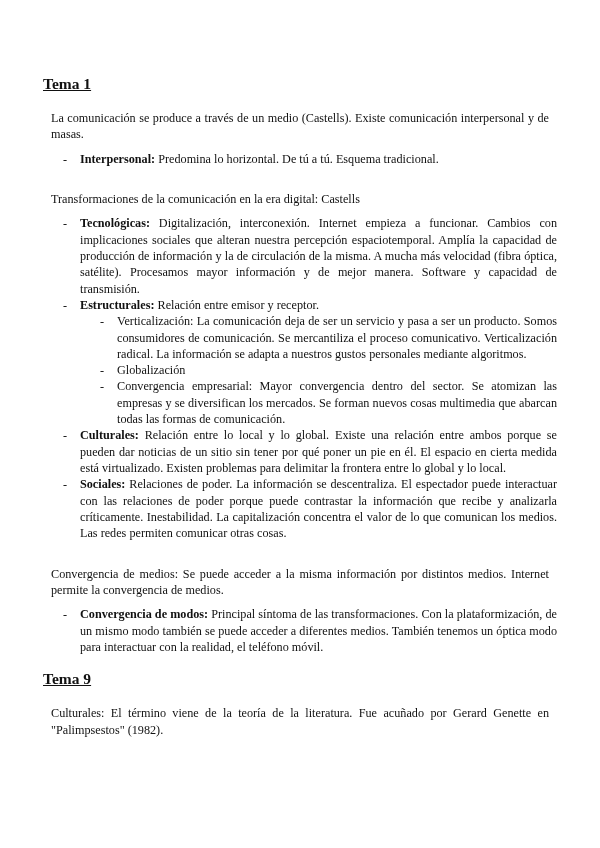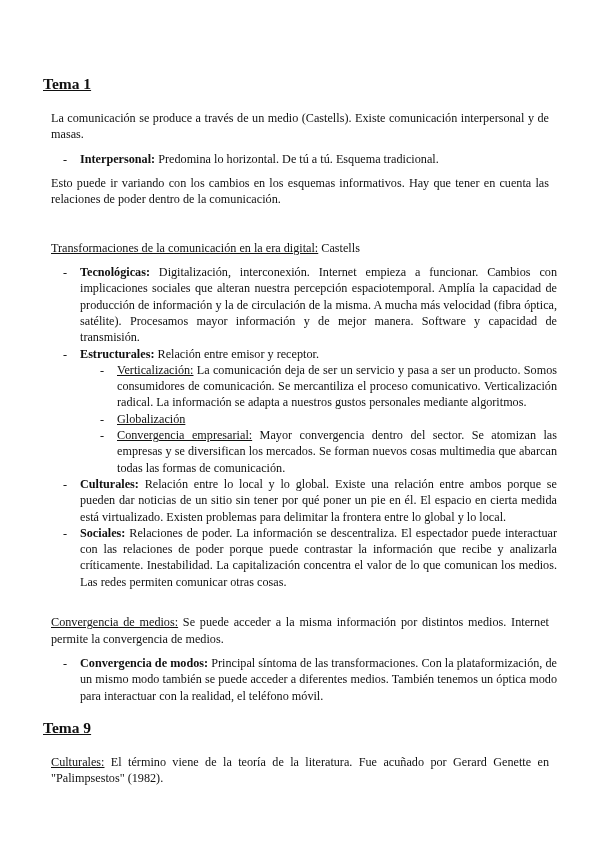--- a/index.html
+++ b/index.html
@@ -8,21 +8,21 @@
     position: absolute; left: 43px; top: 70px; width: 514px;
     font-family: "Liberation Serif", "DejaVu Serif", serif;
     font-size: 12.2px; line-height: 16.3px; color: #111;
   }
   .title {
     text-align: left; font-weight: bold; text-decoration: underline;
     font-size: 15.5px; line-height: 20px; margin: 4px 0 16px 0;
   }
   p { margin: 8px; text-align: justify; }
   .gap { height: 16.3px; }
-  .u { text-decoration: underline; }
+  .u { }
   b { font-weight: bold; }
   ul { list-style: none; margin: 0; padding: 0; }
   li { position: relative; text-align: justify; }
   ul.l1 > li { padding-left: 37px; }
   ul.l1 > li::before { content: "-"; position: absolute; left: 20px; top: 0; }
   ul.l2 > li { padding-left: 37px; }
   ul.l2 > li::before { content: "-"; position: absolute; left: 20px; top: 0; }
   .title2 { margin-top: 14px; margin-bottom: 16px; }
 </style>
 </head>
@@ -31,21 +31,20 @@
 <div class="page">
 
   <div class="title">Tema 1</div>
 
   <p>La comunicación se produce a través de un medio (Castells). Existe comunicación interpersonal y de masas.</p>
 
   <ul class="l1">
     <li><b>Interpersonal:</b><span> Predomina lo horizontal. De tú a tú. Esquema tradicional.</span></li>
   </ul>
 
-  <p>Esto puede ir variando con los cambios en los esquemas informativos. Hay que tener en cuenta las relaciones de poder dentro de la comunicación.</p>
 
   <div class="gap"></div>
 
   <p><span class="u">Transformaciones de la comunicación en la era digital:</span><span> Castells</span></p>
 
   <ul class="l1">
     <li><b>Tecnológicas:</b><span> Digitalización, interconexión. Internet empieza a funcionar. Cambios con implicaciones sociales que alteran nuestra percepción espaciotemporal. Amplía la capacidad de producción de información y la de circulación de la misma. A mucha más velocidad (fibra óptica, satélite). Procesamos mayor información y de mejor manera. Software y capacidad de transmisión.</span></li>
     <li><b>Estructurales:</b><span> Relación entre emisor y receptor.</span>
       <ul class="l2">
         <li><span class="u">Verticalización:</span><span> La comunicación deja de ser un servicio y pasa a ser un producto. Somos consumidores de comunicación. Se mercantiliza el proceso comunicativo. Verticalización radical. La información se adapta a nuestros gustos personales mediante algoritmos.</span></li>

